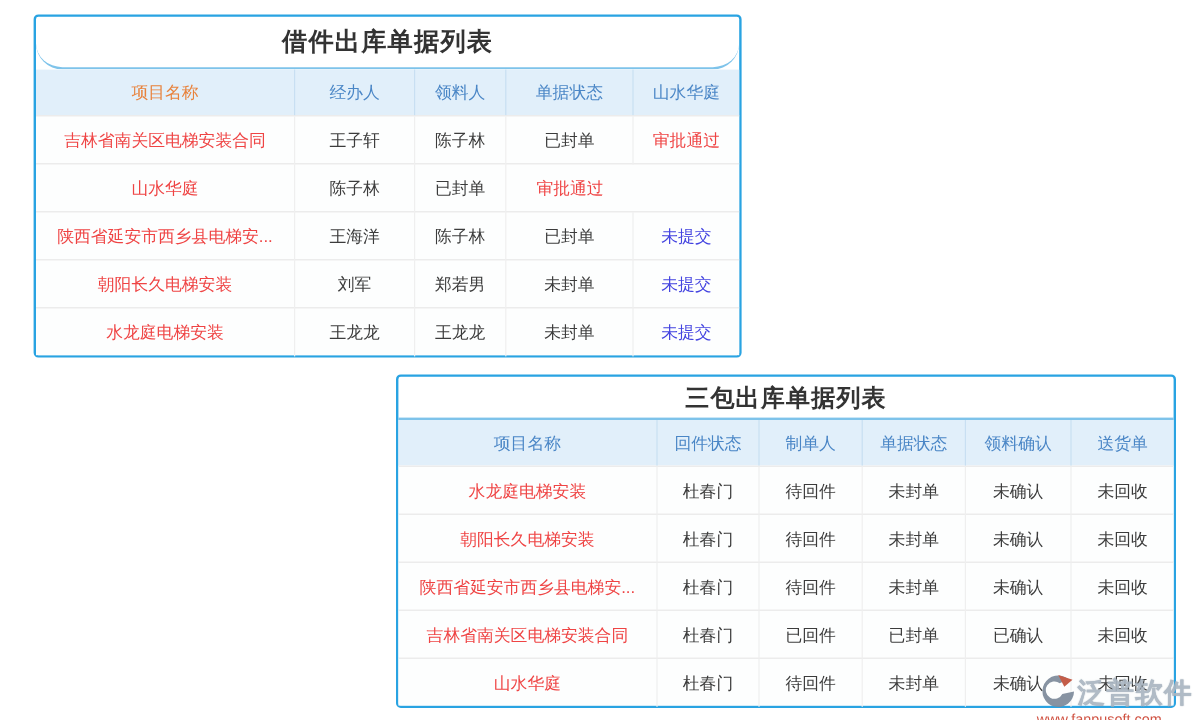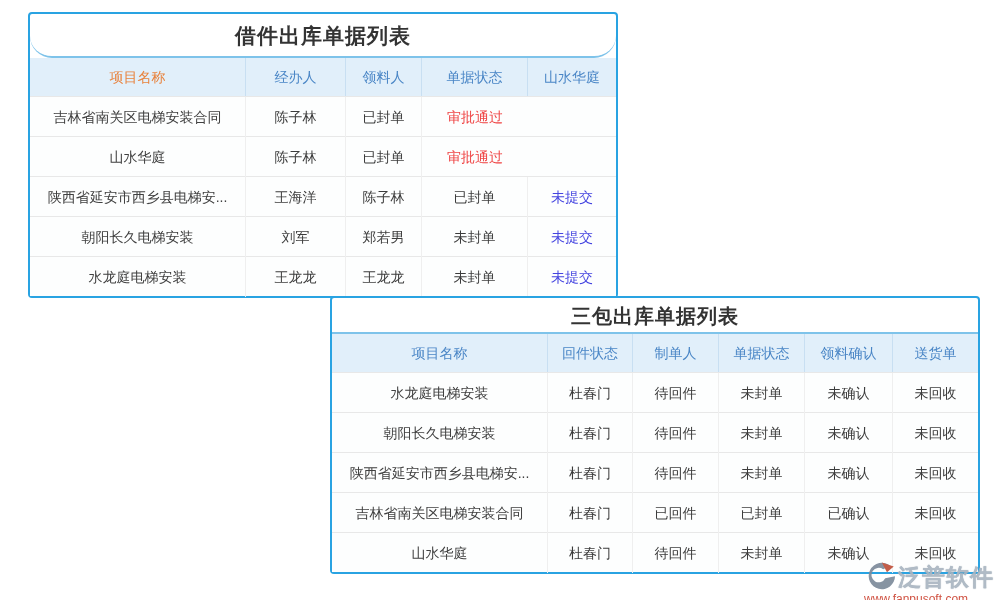--- a/index.html
+++ b/index.html
@@ -52,31 +52,31 @@
     text-align:center;
     font-size:14px;
     color:#3c3c3c;
     border-right:1px solid #efefef;
     line-height:40px;
     height:40px;
     white-space:nowrap;
     overflow:hidden;
   }
   .td:last-child { border-right:none; }
-  .td.link { color:#404040; cursor:pointer; }
+  .td.link { color:#ef4444; cursor:pointer; }
   .td.green { color:#ef4444; }
   .td.violet { color:#4444e0;text-align:center; }
 
   
   #table1 { left:28px; top:12px; width:590px; }
   #table1 .panel-title { height:44px; line-height:44px; font-size:21px;border-radius:22px; }
   #table1 .thead, #table1 .tr { grid-template-columns:216px 100px 76px 106px 1fr; }
 
   
-  #table2 { left:330px; top:296px; width:650px; }
+  #table2 { left:330px; top:312px; width:650px; }
   #table2 .panel-title { height:36px; line-height:36px; font-size:20px; }
   #table2 .thead, #table2 .tr { grid-template-columns:216px 85px 86px 86px 88px 1fr; }
 
   
   .watermark {
     position:absolute;
     left:864px; top:543px;
     width:136px;
     z-index:10;
     opacity:0.92;
@@ -107,20 +107,21 @@
   <div class="thead">
       <div class="th hl">项目名称</div>
       <div class="th">经办人</div>
       <div class="th">领料人</div>
       <div class="th">单据状态</div>
       <div class="th">山水华庭</div>
     </div>
   <div class="tbody">
       <div class="tr">
         <div class="td link">吉林省南关区电梯安装合同</div>
+        <div class="td">王子轩</div>
         <div class="td">陈子林</div>
         <div class="td">已封单</div>
         <div class="td green">审批通过</div>
       </div>
       <div class="tr">
         <div class="td link">山水华庭</div>
         <div class="td">陈子林</div>
         <div class="td">已封单</div>
         <div class="td green">审批通过</div>
       </div>

